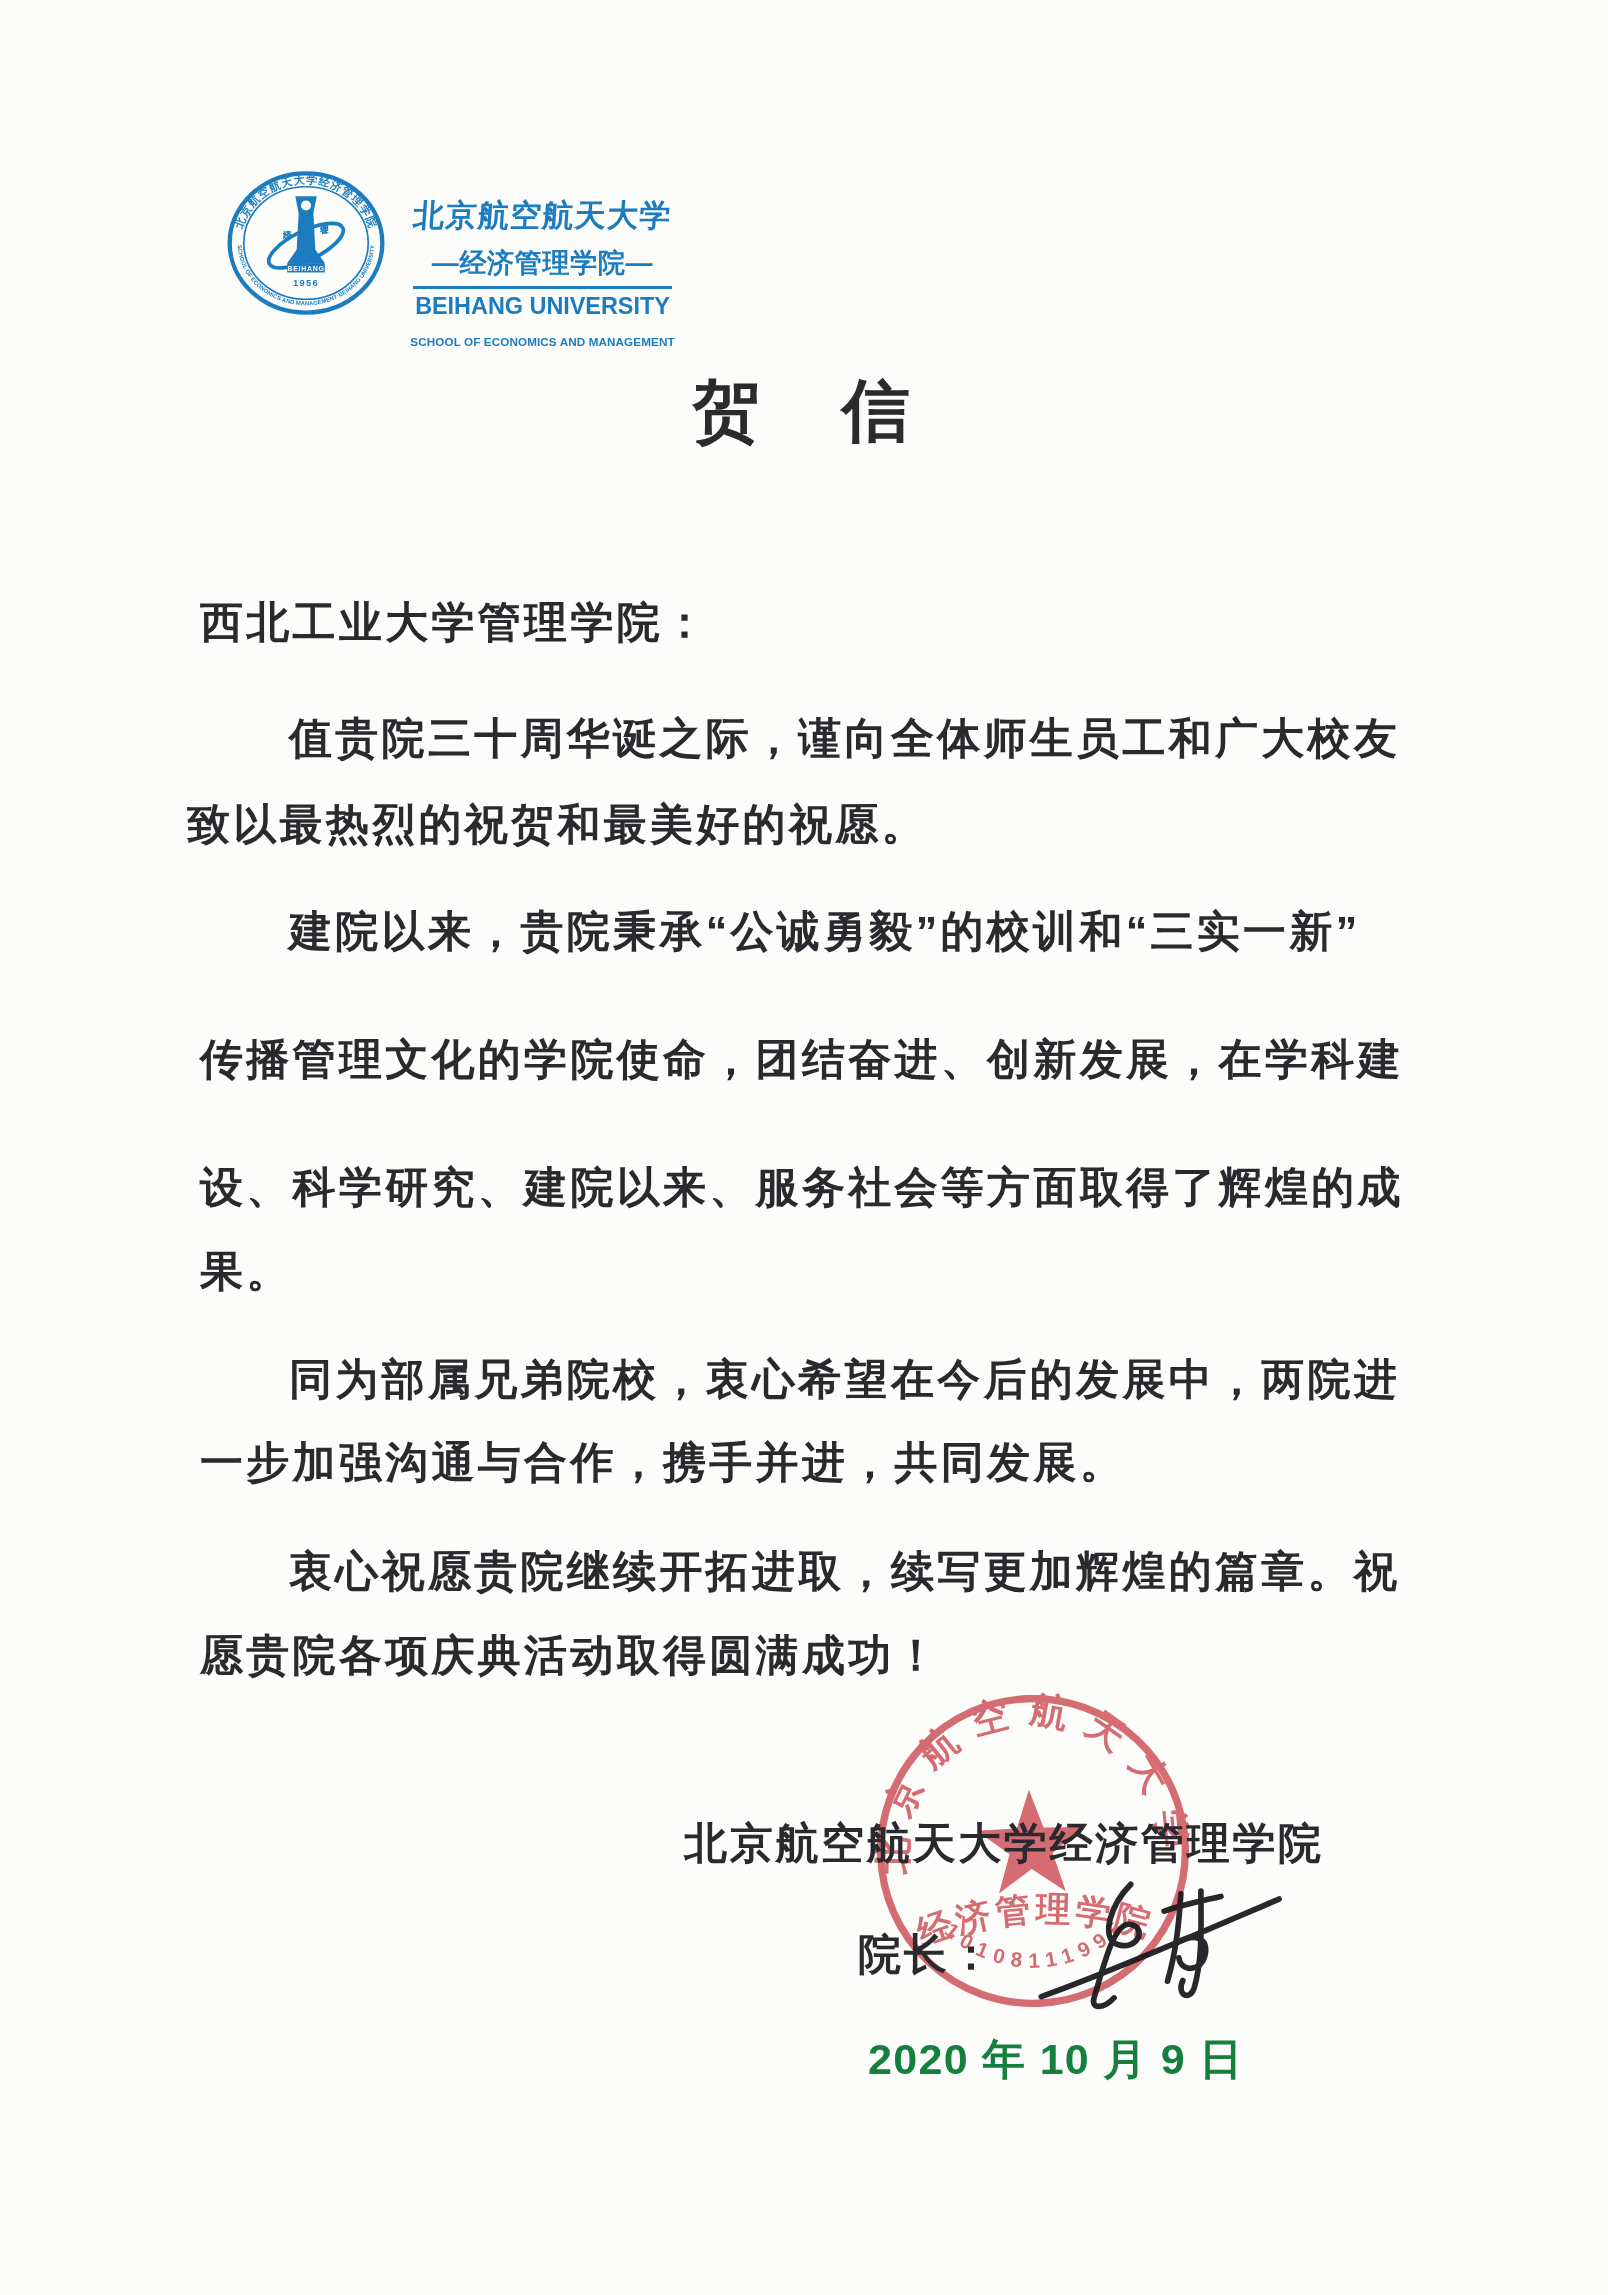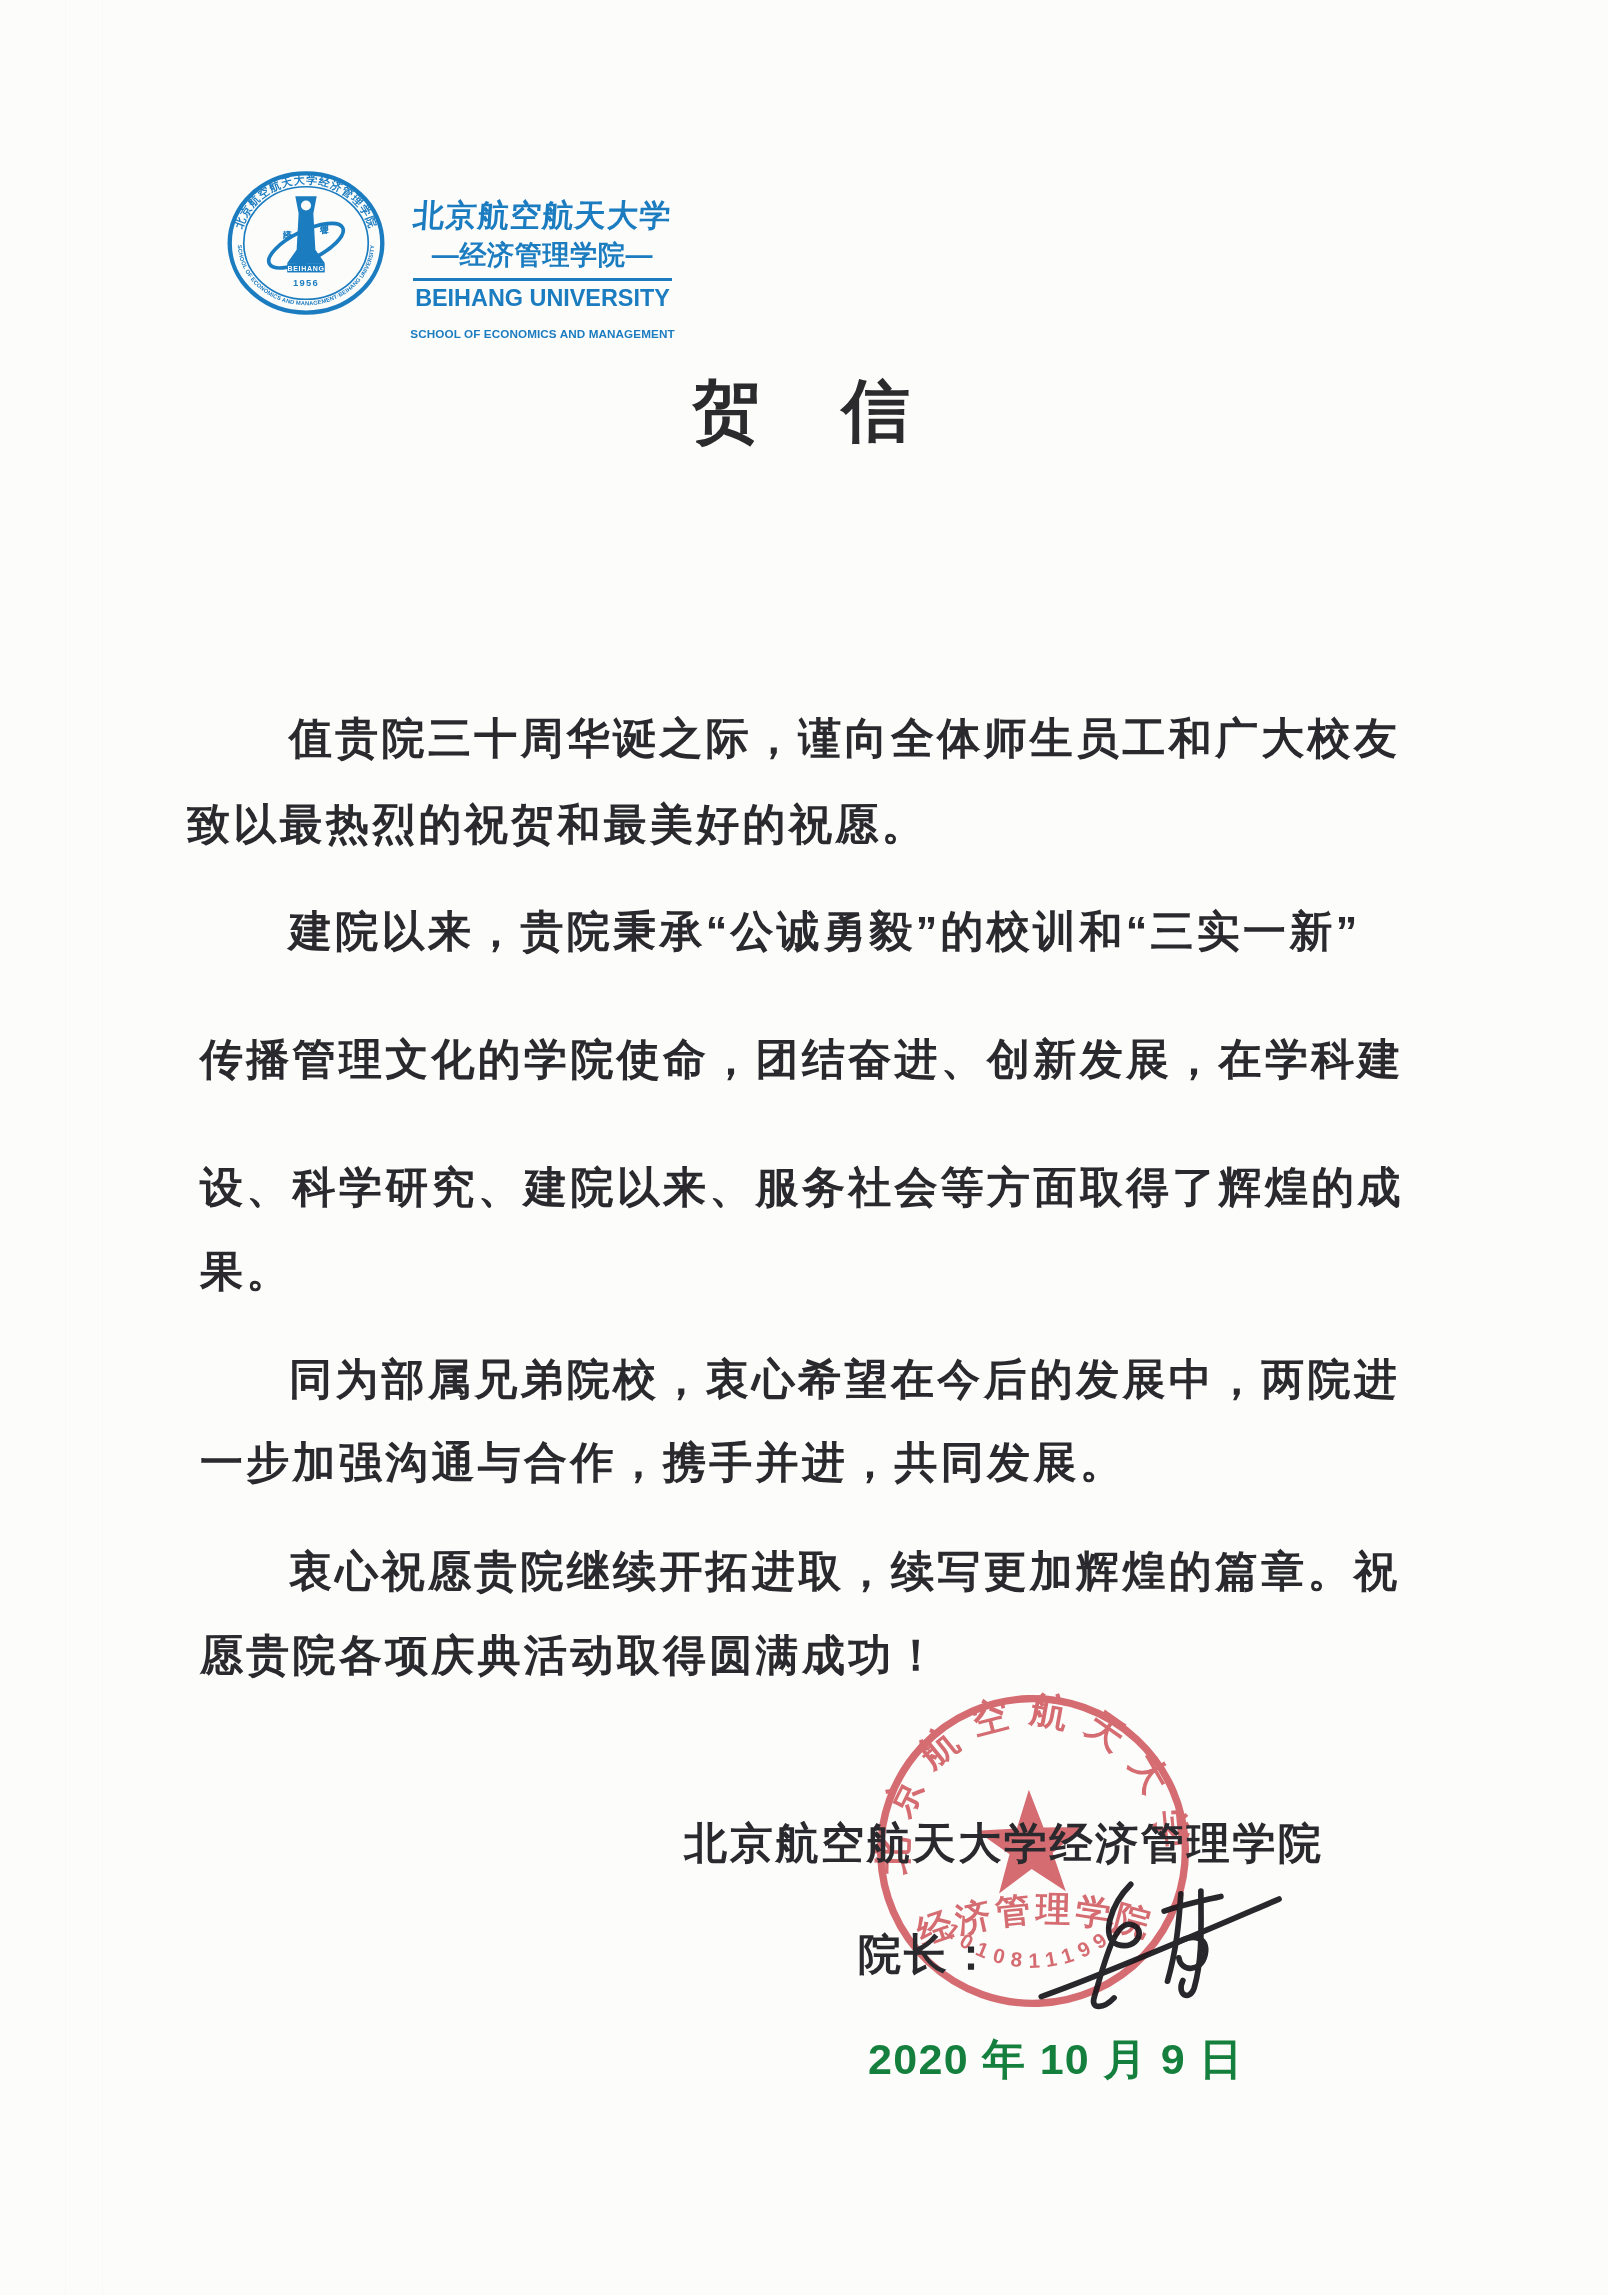--- a/index.html
+++ b/index.html
@@ -7,21 +7,21 @@
     position:relative;
     width:1609px;height:2295px;
     background:#fcfcfb;
     overflow:hidden;
     font-family:"Liberation Sans","DejaVu Sans",sans-serif;
   }
   .scan-streak{position:absolute;top:0;bottom:0;width:1.3px;background:rgba(120,120,125,0.03);}
   
   .wordmark{position:absolute;left:409px;top:195px;width:267px;color:#1b7cc0;text-align:center;}
   .wm-cn-univ{font-size:31px;font-weight:700;letter-spacing:1.3px;transform:skewX(-4deg);white-space:nowrap;}
-  .wm-cn-school{font-size:27px;font-weight:700;letter-spacing:0.7px;white-space:nowrap;}
+  .wm-cn-school{font-size:27px;font-weight:700;letter-spacing:0.7px;margin-top:8px;white-space:nowrap;}
   .wm-rule{height:2.7px;background:#1b7cc0;margin:5.3px 4px 4px 4px;}
   .wm-en-univ{font-size:23.4px;font-weight:700;letter-spacing:0px;white-space:nowrap;}
   .wm-en-school{font-size:11.7px;font-weight:700;letter-spacing:0.1px;margin-top:15px;white-space:nowrap;}
   
   .doc-title{
     position:absolute;left:0;top:366px;width:1609px;
     text-align:center;font-size:68px;font-weight:700;color:#2b2b2e;
     letter-spacing:6.7px;
   }
   
@@ -76,20 +76,21 @@
   <div class="wordmark">
     <div class="wm-cn-univ">北京航空航天大学</div>
     <div class="wm-cn-school">—经济管理学院—</div>
     <div class="wm-rule"></div>
     <div class="wm-en-univ">BEIHANG UNIVERSITY</div>
     <div class="wm-en-school">SCHOOL OF ECONOMICS AND MANAGEMENT</div>
   </div>
 
   <div class="doc-title">贺　信</div>
 
+  <div class="bline" style="left:200px;top:601px">西北工业大学管理学院：</div>
   <div class="bline" style="left:289px;top:717px">值贵院三十周华诞之际，谨向全体师生员工和广大校友</div>
   <div class="bline" style="left:187px;top:803px">致以最热烈的祝贺和最美好的祝愿。</div>
   <div class="bline" style="left:289px;top:910px">建院以来，贵院秉承“公诚勇毅”的校训和“三实一新”</div>
   <div class="bline" style="left:200px;top:1038px">传播管理文化的学院使命，团结奋进、创新发展，在学科建</div>
   <div class="bline" style="left:200px;top:1166px">设、科学研究、建院以来、服务社会等方面取得了辉煌的成</div>
   <div class="bline" style="left:200px;top:1250px">果。</div>
   <div class="bline" style="left:289px;top:1358px">同为部属兄弟院校，衷心希望在今后的发展中，两院进</div>
   <div class="bline" style="left:200px;top:1441px">一步加强沟通与合作，携手并进，共同发展。</div>
   <div class="bline" style="left:289px;top:1550px">衷心祝愿贵院继续开拓进取，续写更加辉煌的篇章。祝</div>
   <div class="bline" style="left:200px;top:1634px">愿贵院各项庆典活动取得圆满成功！</div>

